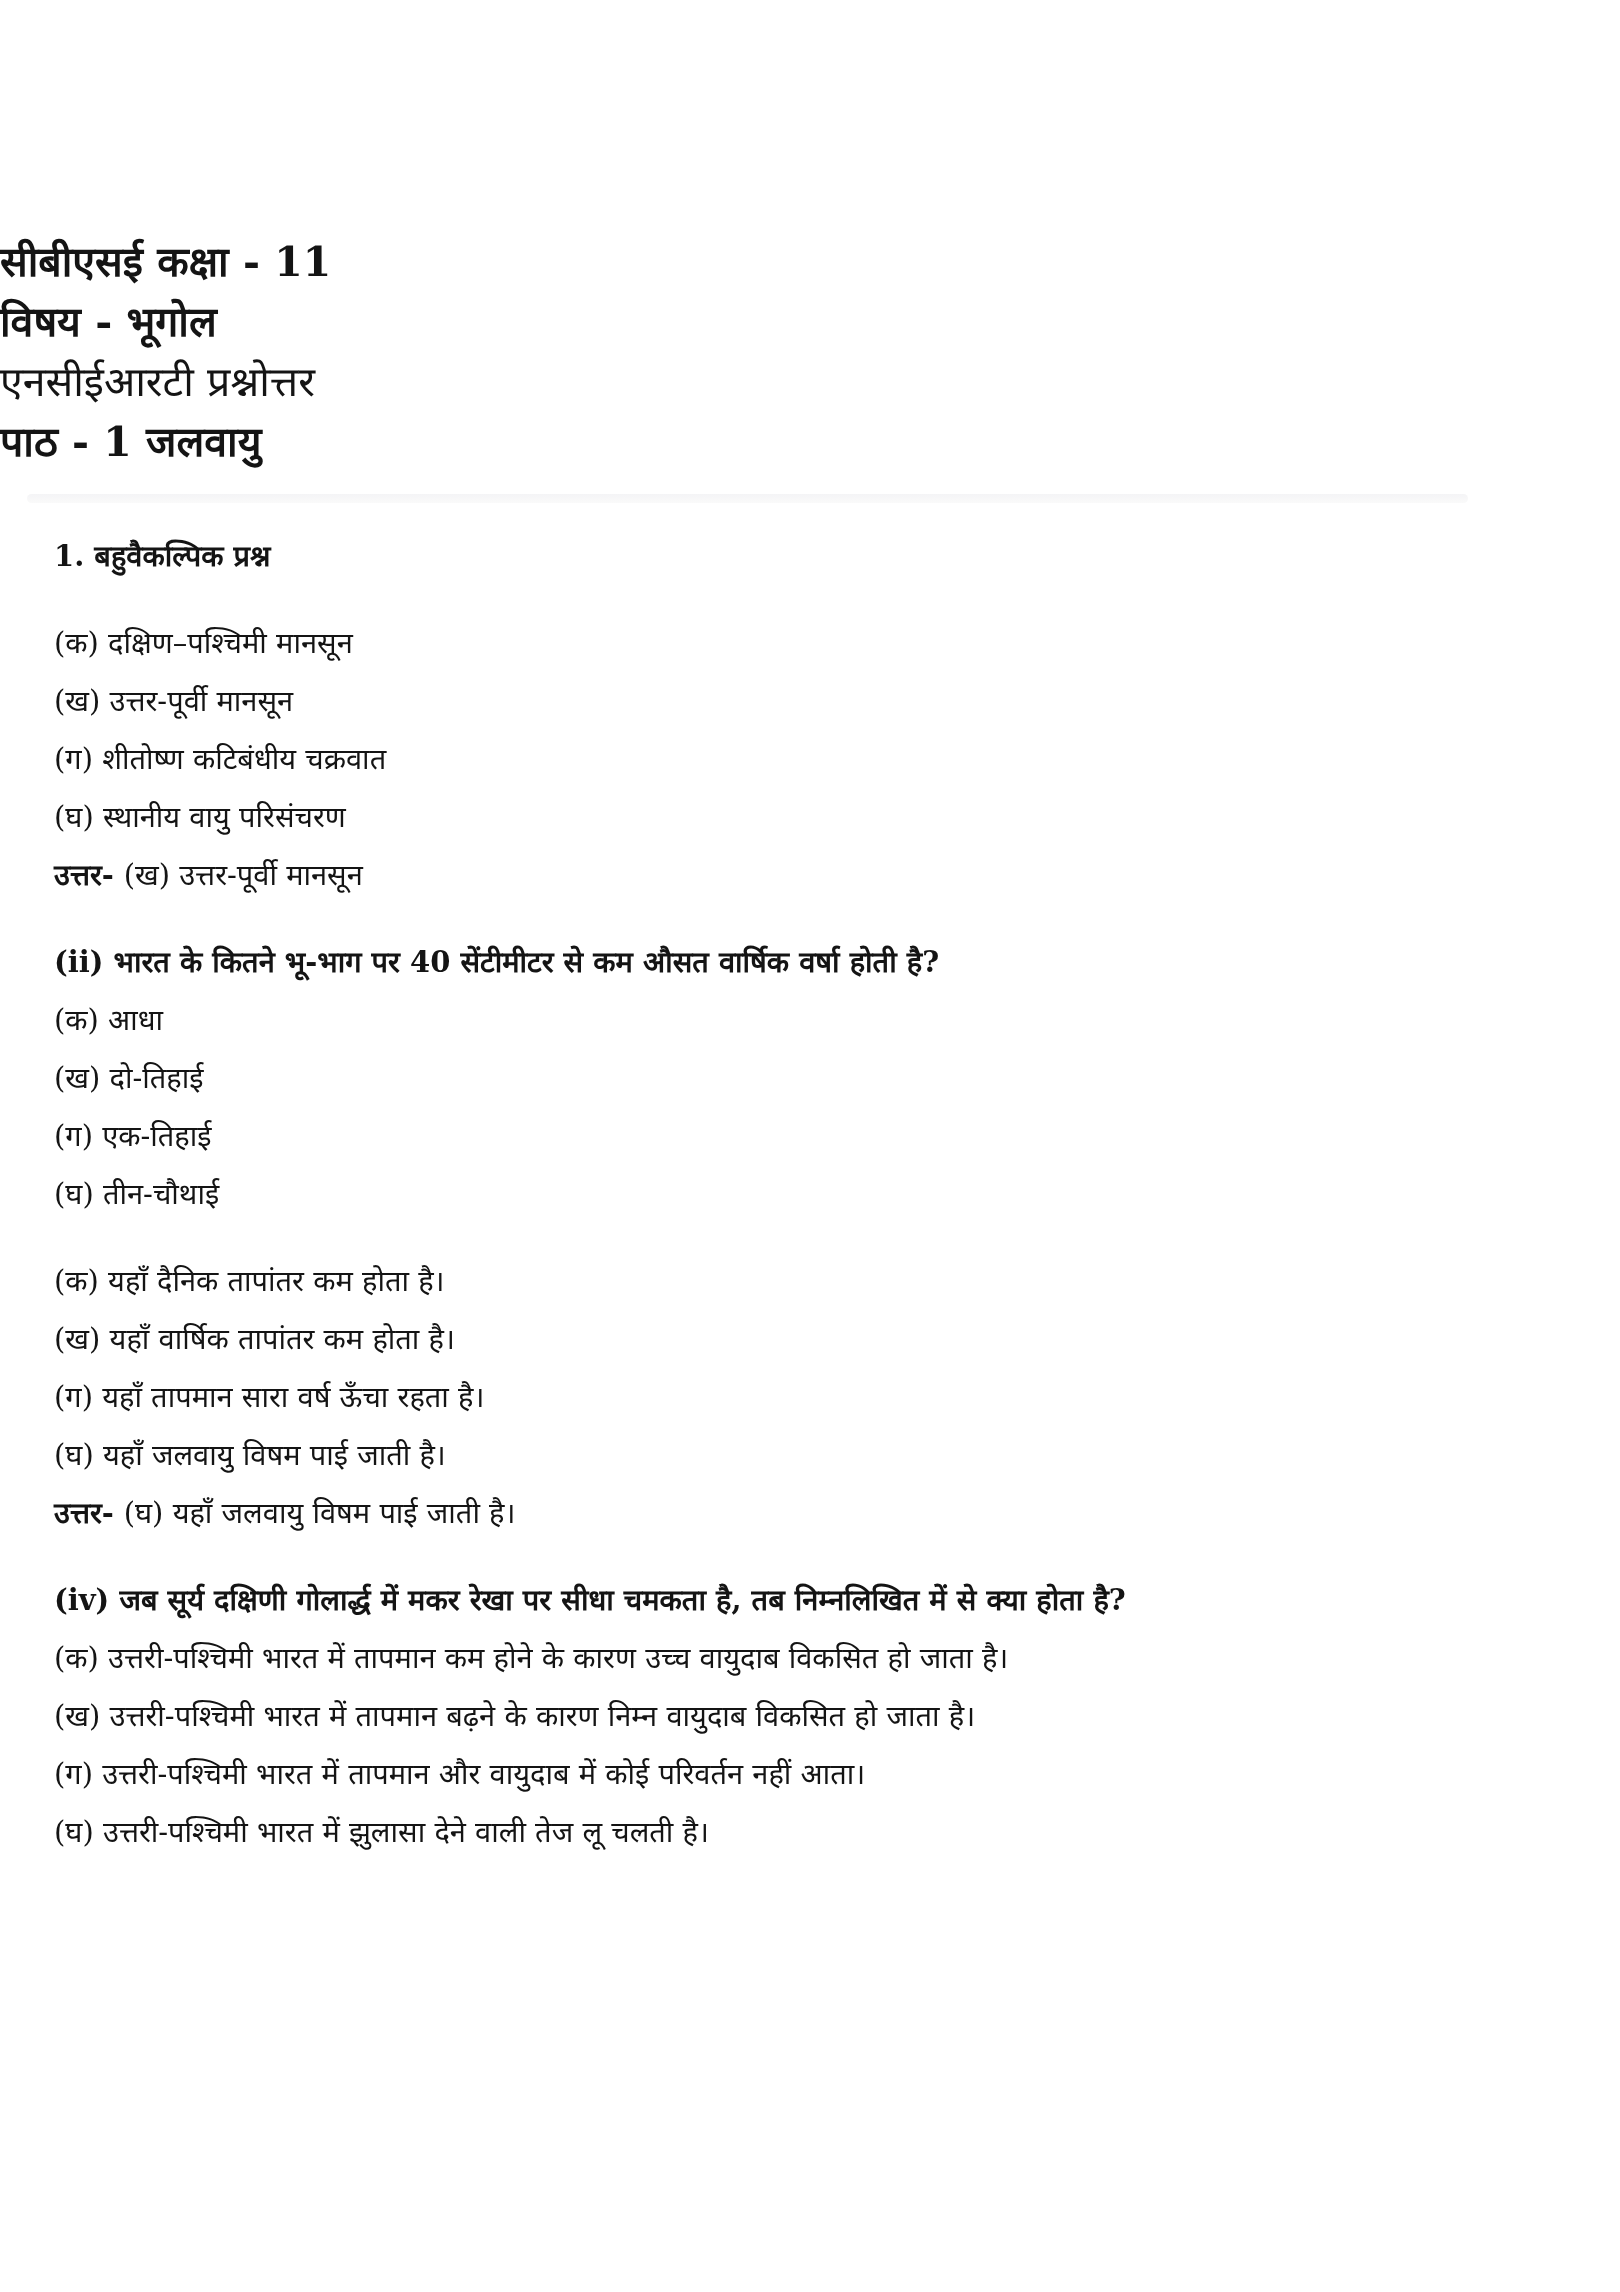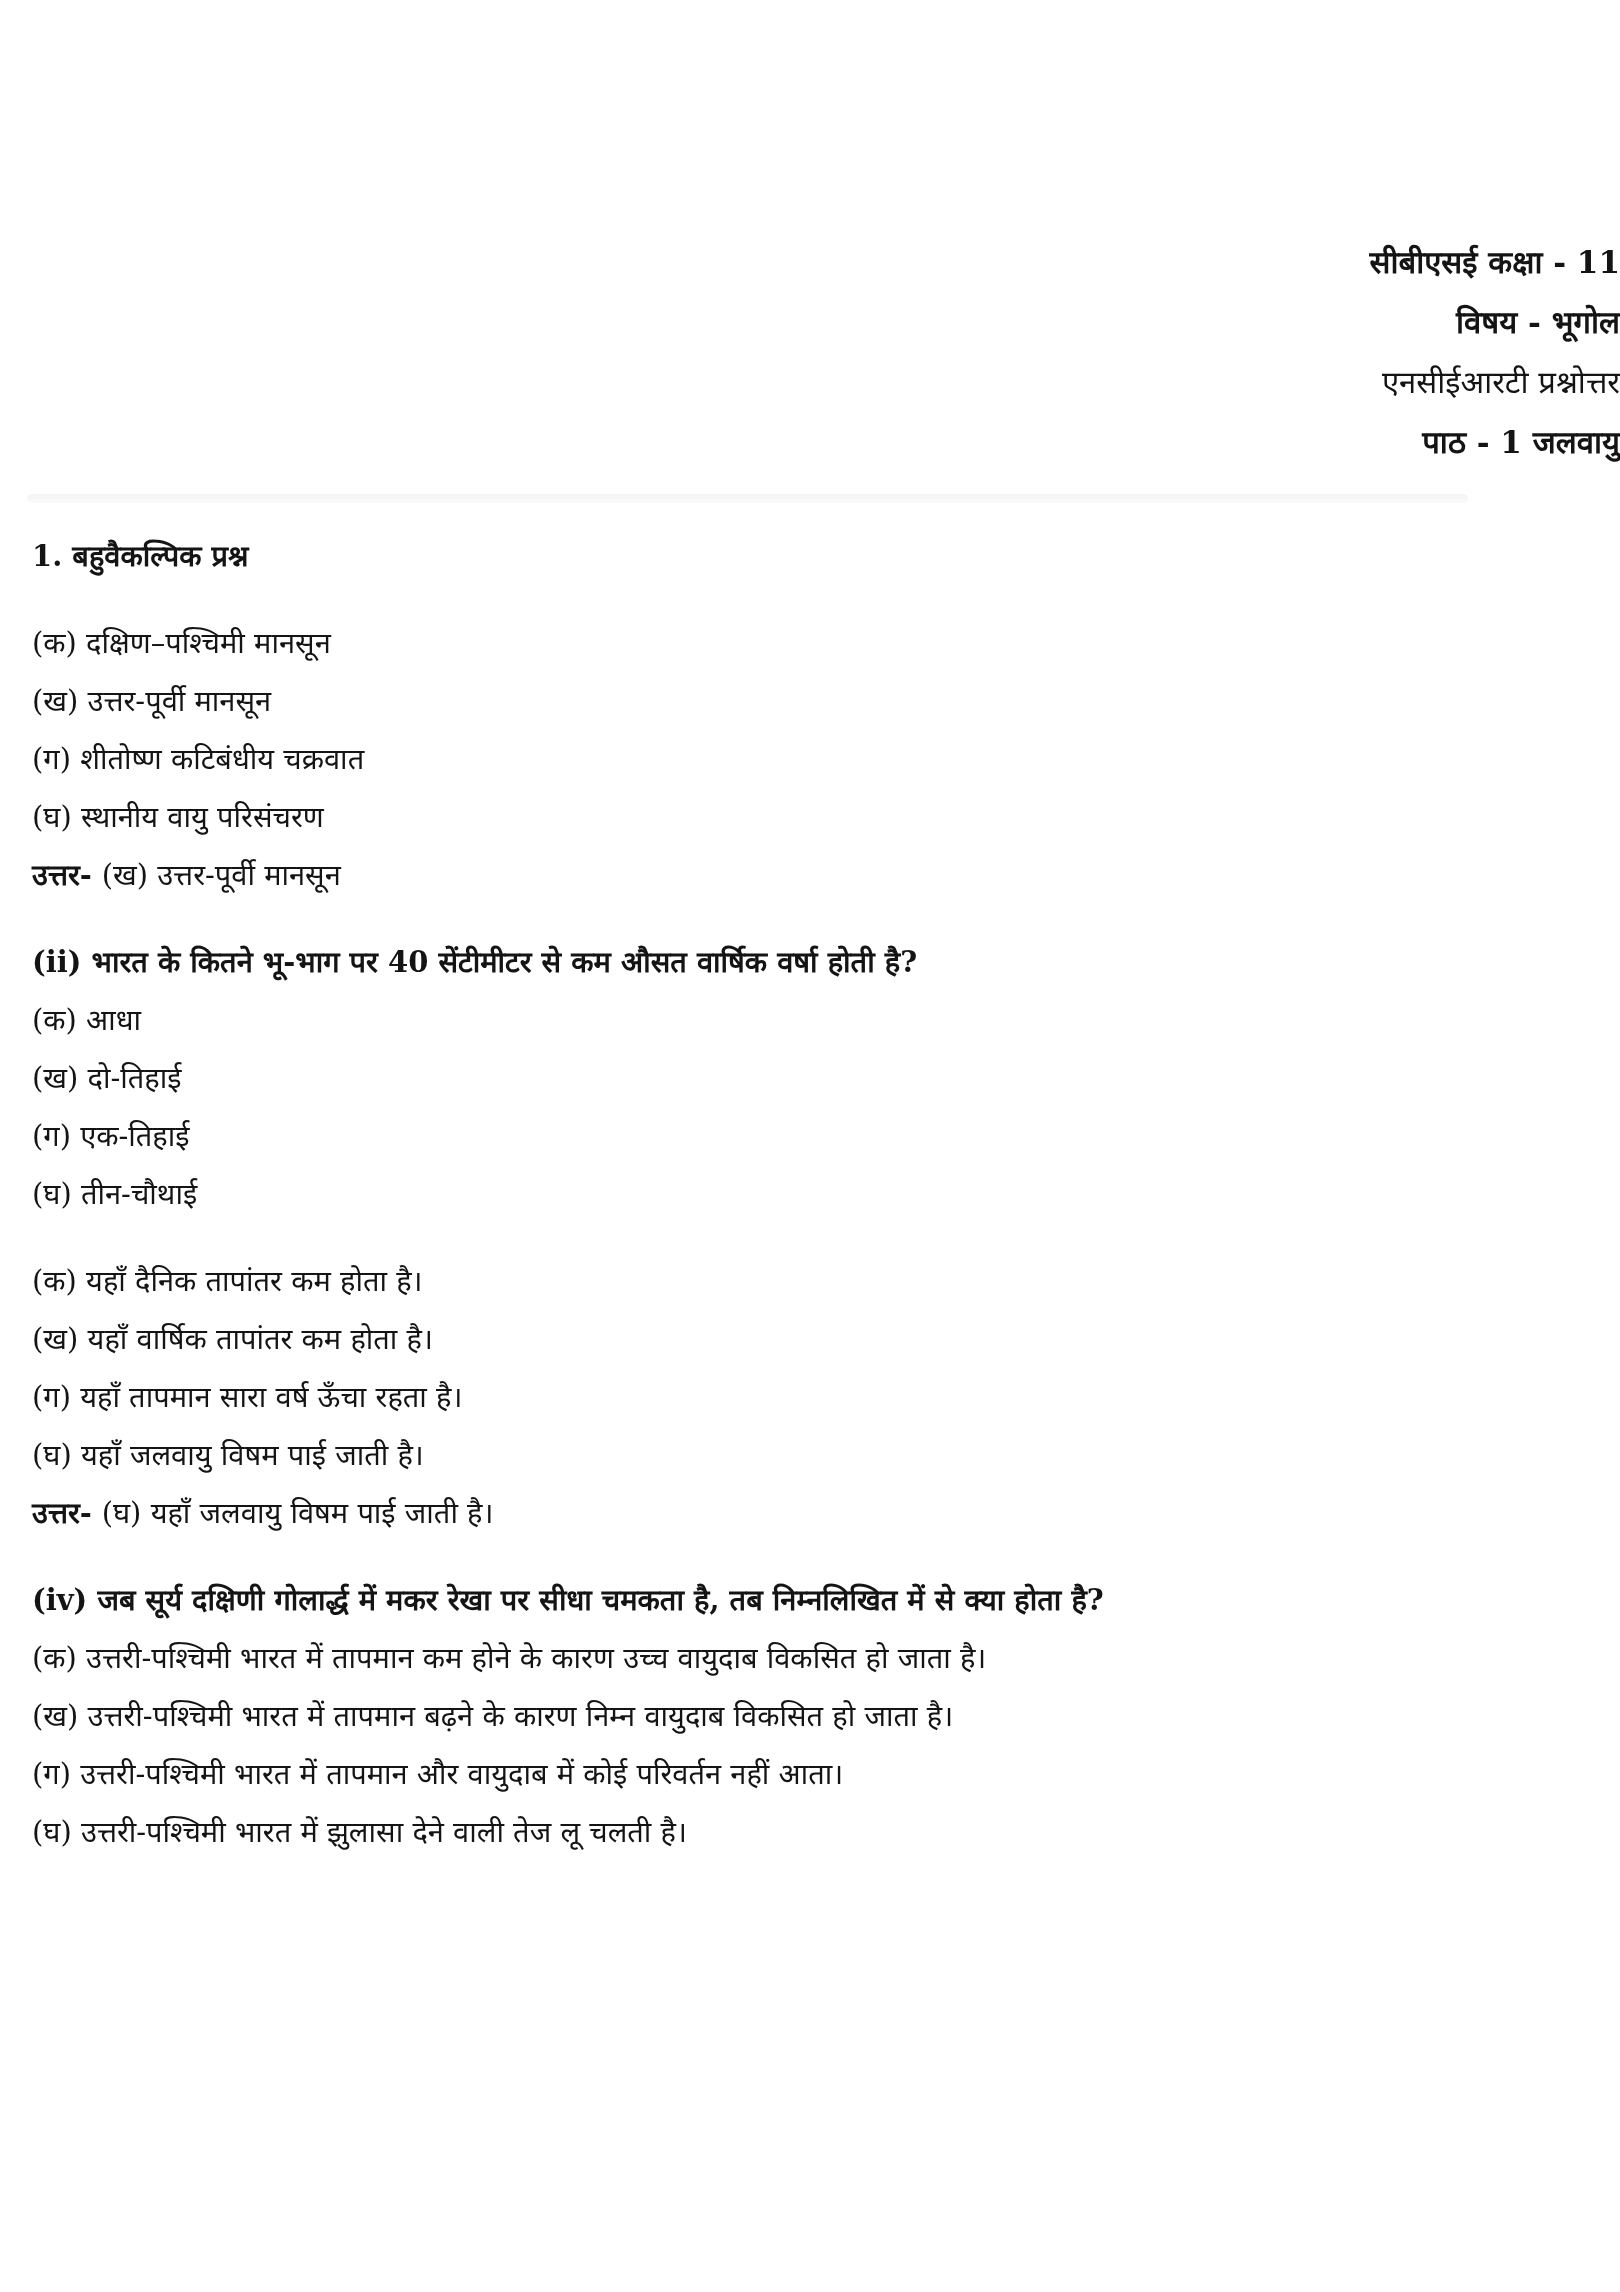--- a/index.html
+++ b/index.html
@@ -7,34 +7,34 @@
     position: relative;
     width: 1620px;
     height: 2293px;
     background: #ffffff;
     color: #141414;
     font-family: "DejaVu Serif", "Liberation Serif", serif;
     overflow: hidden;
   }
   .doc-header {
     padding-top: 232px;
-    text-align: right;
-    font-size: 31px;
+    text-align: left;
+    font-size: 41px;
     font-weight: 700;
   }
   .doc-header .h-line { line-height: 60px; }
   .doc-header .h-line.regular { font-weight: 400; }
   .divider {
     margin: 21.6px 0 0 27.4px;
     width: 1441px;
     height: 9.8px;
     border-radius: 5.9px;
     background: linear-gradient(to bottom, #f4f4f6, #fafafa);
   }
-  .content { padding-left: 32px; }
+  .content { padding-left: 54px; }
   .line {
     font-size: 29px;
     line-height: 58px;
     white-space: nowrap;
   }
   .section-title {
     margin-top: 23.5px;
     font-weight: 700;
   }
   .qblock { margin-top: 29px; }

